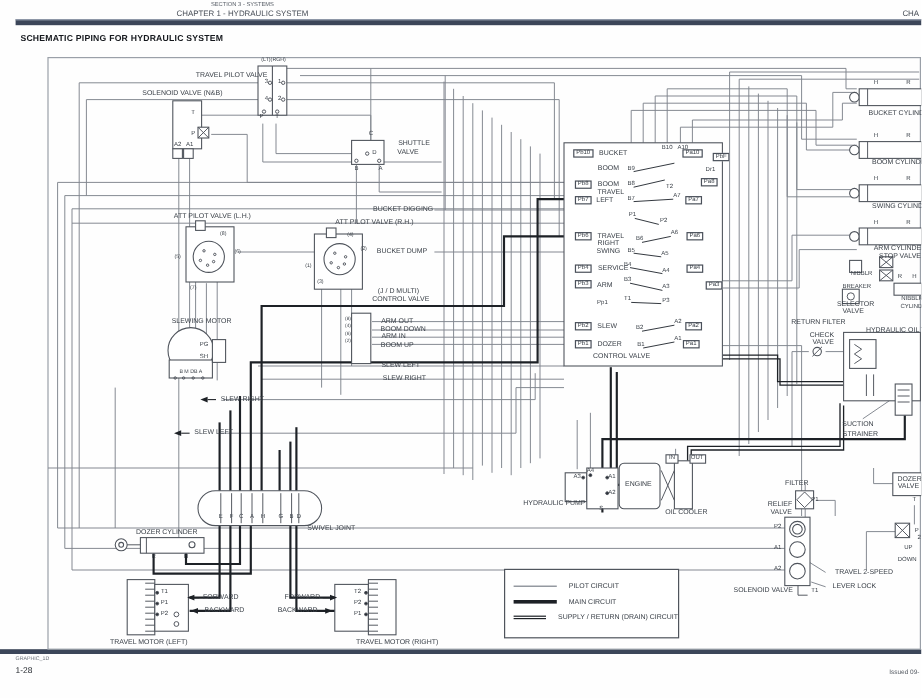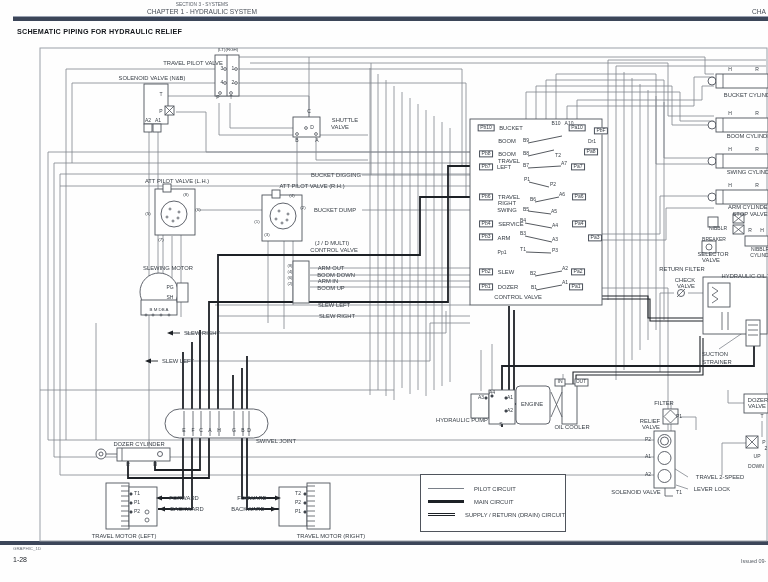--- a/index.html
+++ b/index.html
@@ -38,21 +38,21 @@
 </style>
 </head>
 <body>
 
 <div id="page">
 
   <div class="abs" id="hdr-section">SECTION 3 - SYSTEMS</div>
   <div class="abs" id="hdr-chapter">CHAPTER 1 - HYDRAULIC SYSTEM</div>
   <div class="abs" id="hdr-frag">CHA</div>
   <div class="abs" id="hdr-bar"></div>
-  <div class="abs" id="doc-title">SCHEMATIC PIPING FOR HYDRAULIC RELIEF</div>
+  <div class="abs" id="doc-title">SCHEMATIC PIPING FOR HYDRAULIC SYSTEM</div>
 
   <svg id="linework" width="768" height="582" viewBox="0 0 768 582">
 
     <rect x="40" y="48" width="727" height="493" fill="none" stroke="#9aa0a8" stroke-width="1"></rect>
 
     <g fill="none" stroke="#80858d" stroke-width="0.8">
       <path d="M238 69 H462 V166 H470"></path>
         <path d="M238 83 H466 V197 H470"></path>
       <path d="M222 64 V57 H705 V74 H714"></path>
         <path d="M250 63 H668 V116 H714"></path>

